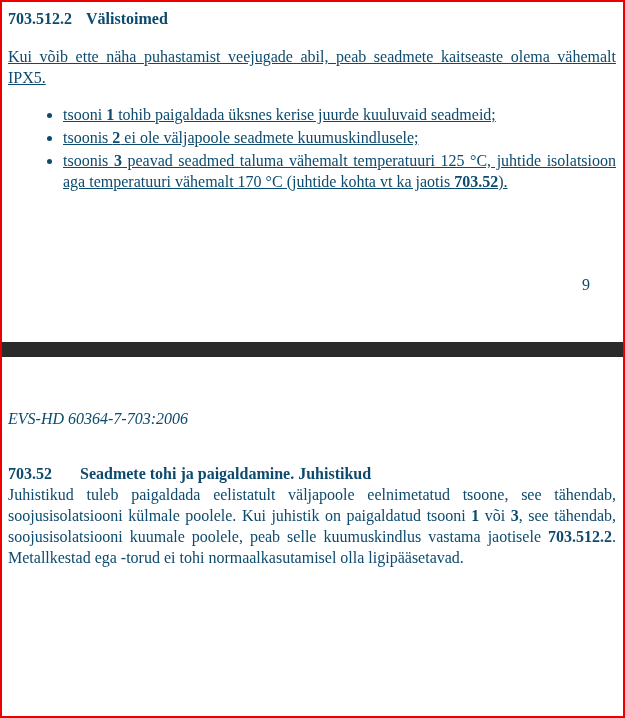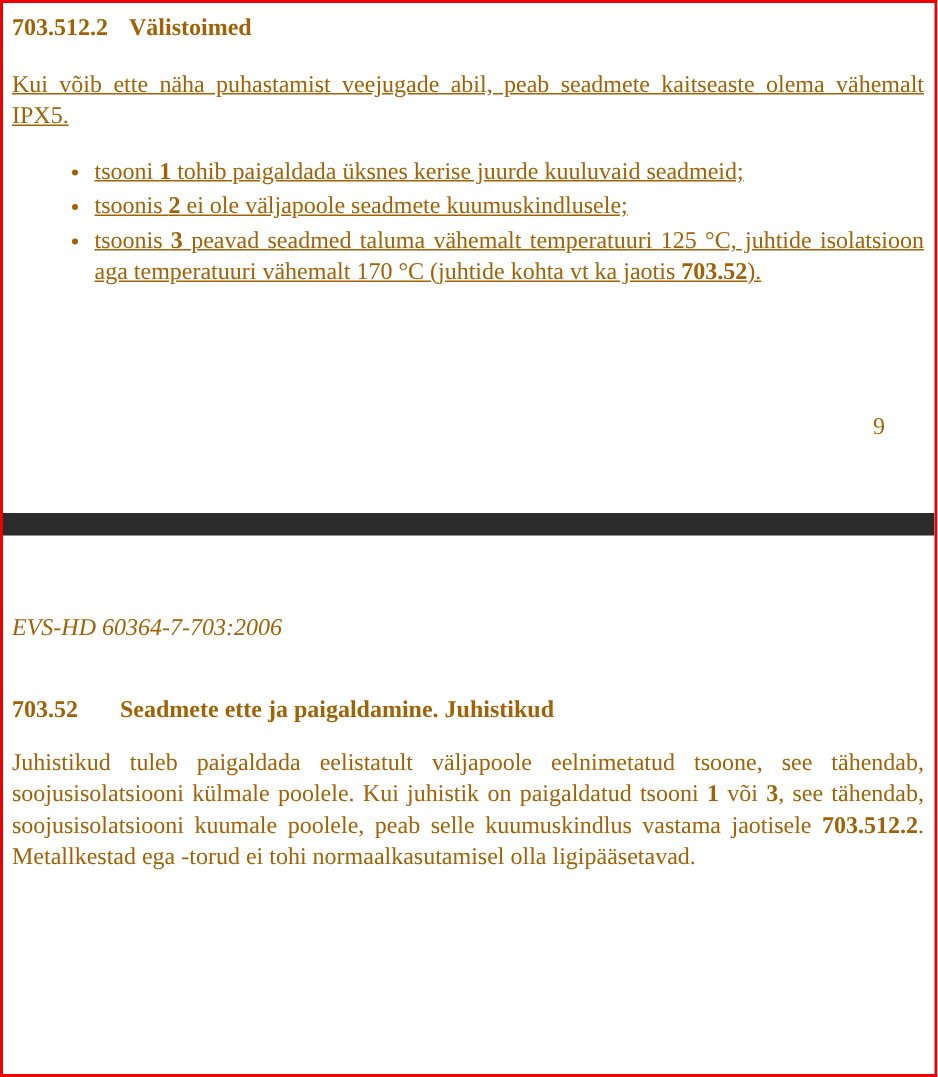--- a/index.html
+++ b/index.html
@@ -6,21 +6,21 @@
   .page {
     width: 625px;
     height: 718px;
     box-sizing: border-box;
     border: 2px solid #ee0000;
     background: #ffffff;
     overflow: hidden;
     font-family: "Liberation Serif", serif;
     font-size: 16px;
     line-height: 21px;
-    color: #a16207;
+    color: #0c4a6e;
   }
   .content { padding-left: 6px; padding-right: 7px; }
   .just { text-align: justify; }
   .b { font-weight: bold; }
 
   h1.sec-heading {
     font-size: 16px;
     font-weight: bold;
     margin: 6px 0 0 0;
     line-height: 21px;
@@ -52,21 +52,21 @@
     background: #2b2b2b;
   }
 
   .docref { margin-top: 51px; font-style: italic; }
   h1.sec-heading2 {
     font-size: 16px;
     font-weight: bold;
     margin: 34px 0 0 0;
     line-height: 21px;
   }
-  .p-wiring { margin-top: 14px; }
+  .p-wiring { }
 </style>
 </head>
 <body>
 
 <div class="page">
 
   <div class="content">
 
     <h1 class="sec-heading">
       <span class="hnum">703.512.2</span><span>Välistoimed</span>
@@ -86,20 +86,20 @@
 
   </div>
 
   <div class="pagebreak-bar"></div>
 
   <div class="content">
 
     <p class="docref">EVS-HD 60364-7-703:2006</p>
 
     <h1 class="sec-heading2">
-      <span class="hnum2">703.52</span><span>Seadmete ette ja paigaldamine. Juhistikud</span>
+      <span class="hnum2">703.52</span><span>Seadmete tohi ja paigaldamine. Juhistikud</span>
     </h1>
 
     <p class="p-wiring just"><span>Juhistikud tuleb paigaldada eelistatult väljapoole eelnimetatud tsoone, see tähendab, soojusisolatsiooni külmale poolele. Kui juhistik on paigaldatud tsooni </span><span class="b">1</span><span> või </span><span class="b">3</span><span>, see tähendab, soojusisolatsiooni kuumale poolele, peab selle kuumuskindlus vastama jaotisele </span><span class="b">703.512.2</span><span>. Metallkestad ega -torud ei tohi normaalkasutamisel olla ligi­pääsetavad.</span></p>
 
   </div>
 
 </div>
 
 </body></html>

